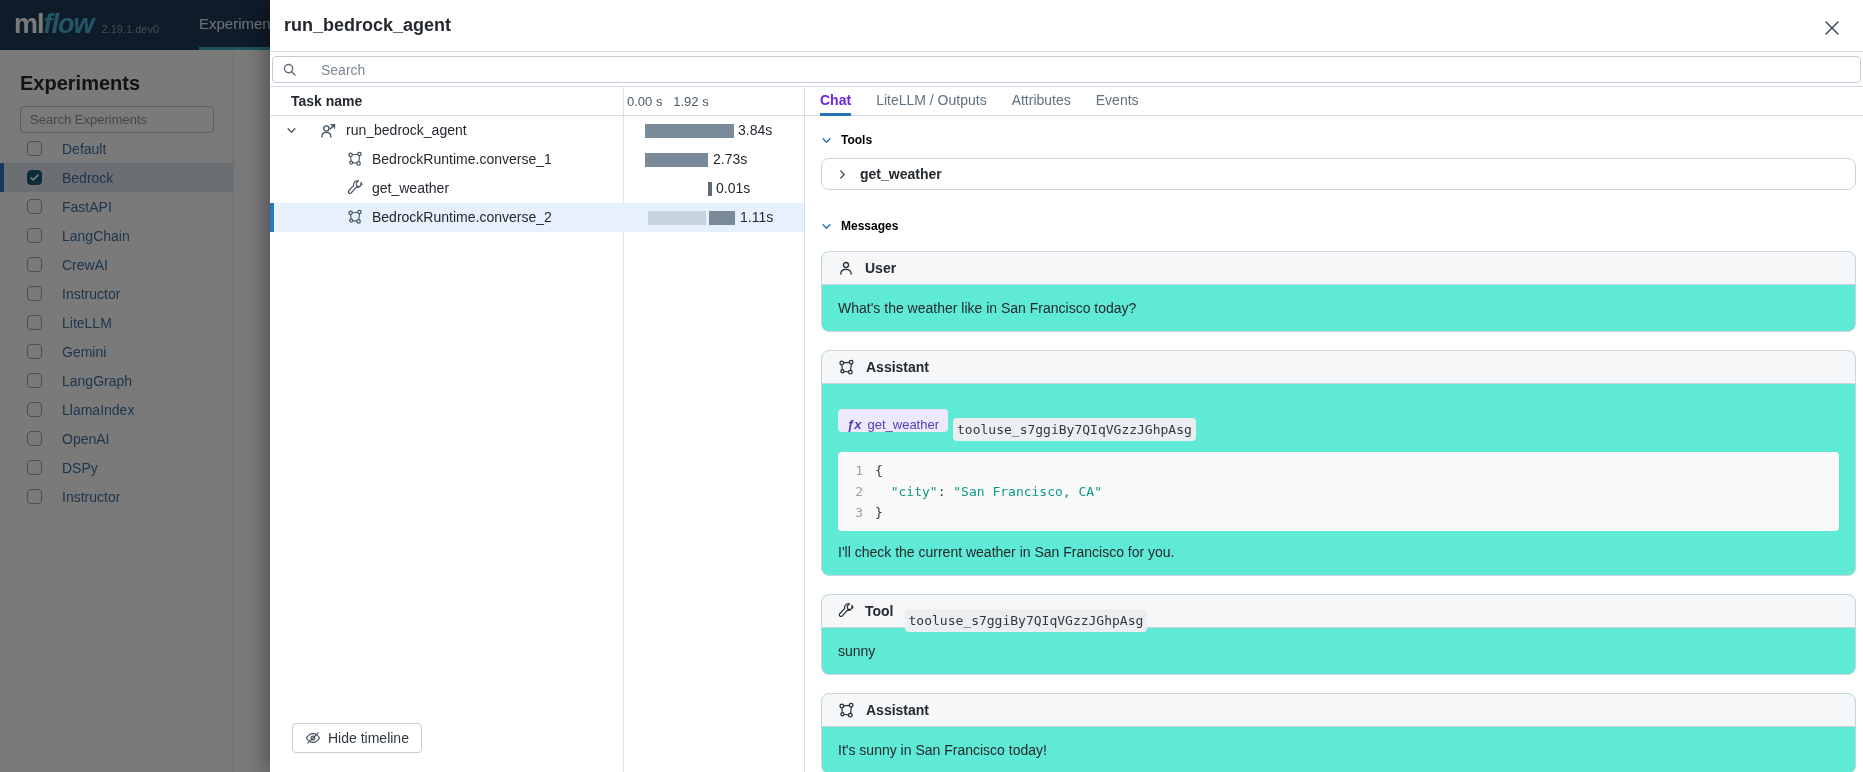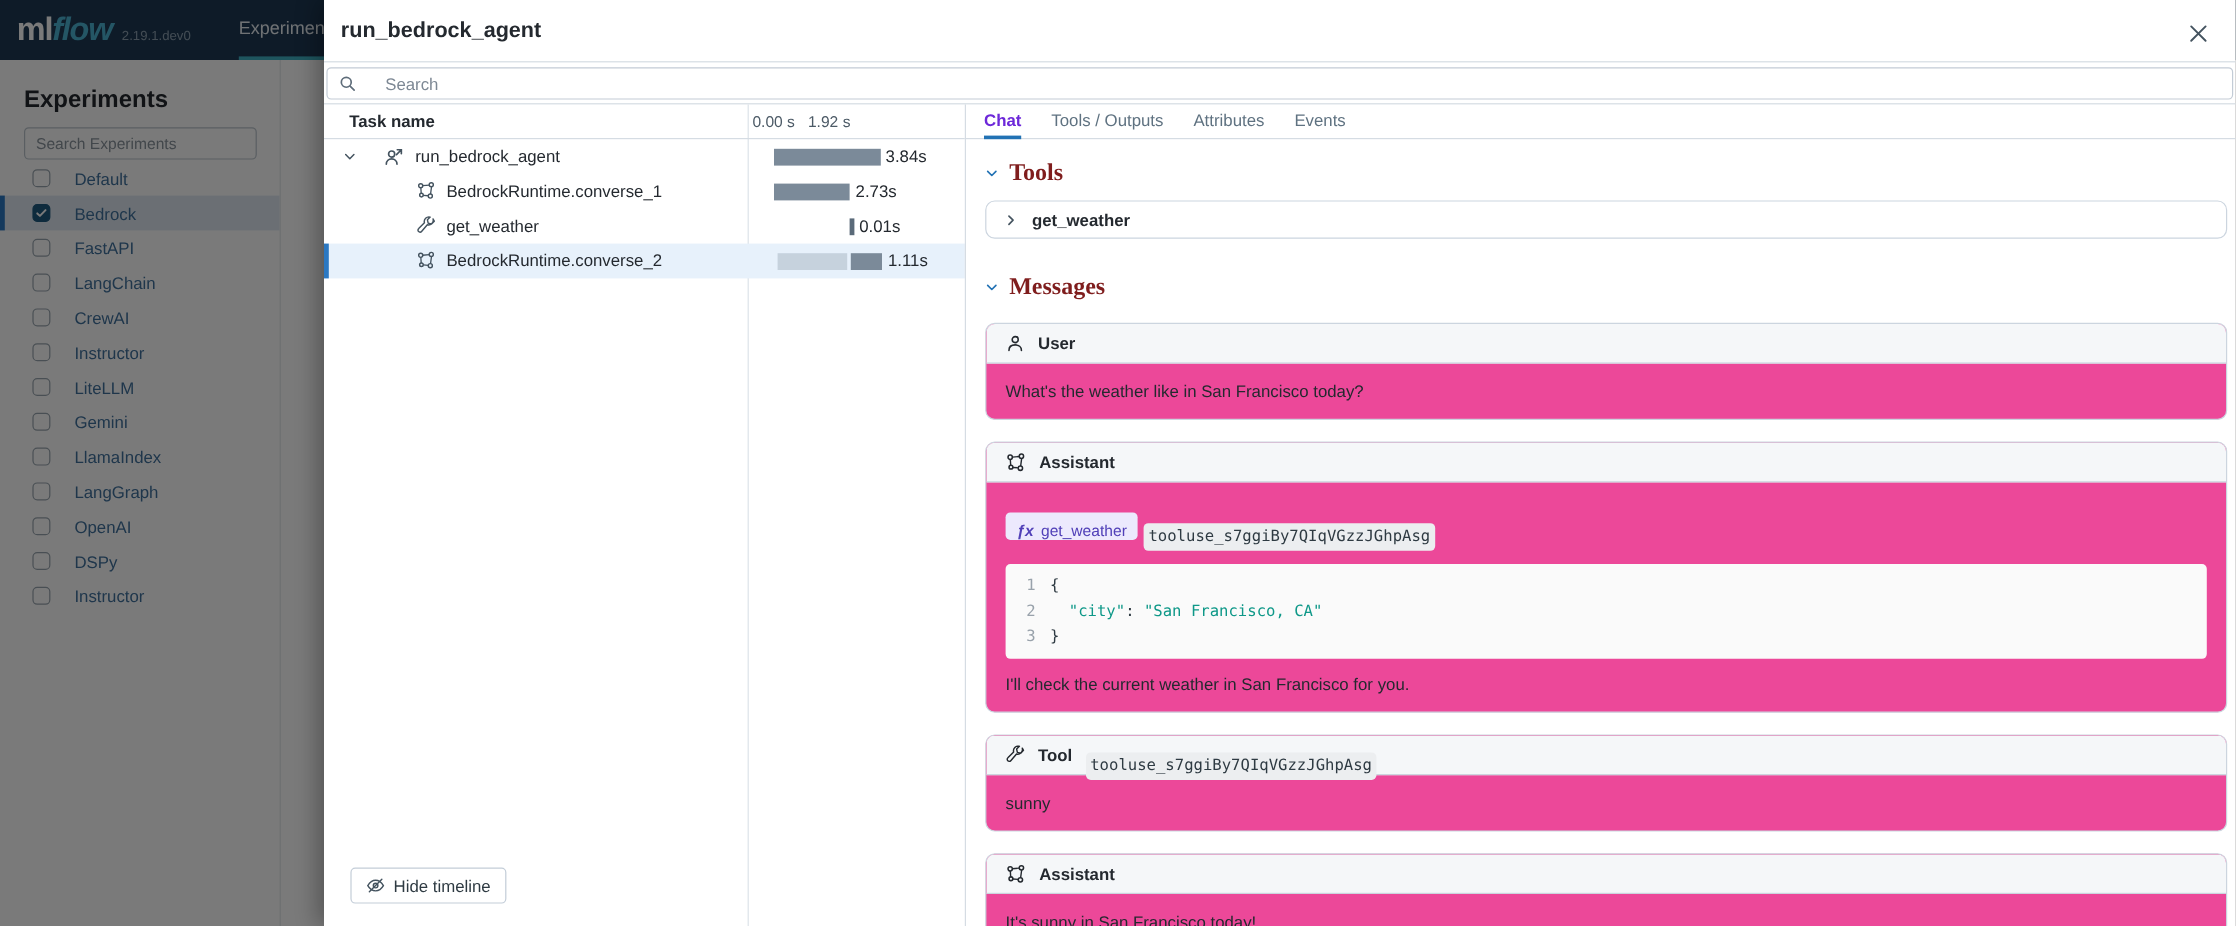--- a/index.html
+++ b/index.html
@@ -66,25 +66,25 @@
 
   
   .pane-right { position:absolute; left:534px; top:87px; right:0; bottom:0; border-left:1px solid #d5dce3; }
   .tabs { position:absolute; left:0; top:0; right:0; height:29px; border-bottom:1px solid #d5dce3; display:flex; align-items:center; padding-left:15px; gap:25px; }
   .tab { position:relative; height:29px; line-height:27px; font-size:14px; color:#5f7281; cursor:pointer; }
   .tab.active { color:#6d28d9; font-weight:700; }
   .tab.active::after { content:""; position:absolute; left:0; right:0; bottom:0; height:3px; background:#2272b4; }
   .chat-scroll { position:absolute; left:0; top:29px; right:0; bottom:0; padding:0 7px 0 16px; overflow:hidden; }
 
   .sec-header { display:flex; align-items:center; gap:9px; margin-top:17px; cursor:pointer; }
-  .sec-title { font-size:20px; font-weight:700; color:#7f1d1d;font-family:Liberation Serif, serif; }
+  .sec-title { font-size:12px; font-weight:700; color:#000000; }
   .tool-expander { margin-top:11px; height:32px; border:1px solid #ccd5df; border-radius:8px; display:flex; align-items:center; gap:12px; padding-left:15px; cursor:pointer; }
   .tool-expander-name { font-size:14px; font-weight:700; color:#24292f; }
 
-  .card { border:1px solid #ccd5df; border-radius:8px; overflow:hidden; margin-top:18px; background:#ec4899; }
+  .card { border:1px solid #ccd5df; border-radius:8px; overflow:hidden; margin-top:18px; background:#5eead4; }
   .card-head { height:33px; background:#f5f7f9; border-bottom:1px solid #ccd5df; display:flex; align-items:center; gap:11px; padding-left:16px; }
   .card-role { font-size:14px; font-weight:700; color:#24292f; }
   .card-body { padding:15px 16px; font-size:14px; color:#24292f; }
   .mono-pill { background:#eceef0; border-radius:4px; height:23px; display:inline-flex; align-items:center; padding:0 4px; font-family:"DejaVu Sans Mono", monospace; font-size:13px; color:#2e3a42;margin-top:19px; }
   .chip-row { display:flex; align-items:center; gap:5px; }
   .fx-chip { background:#ece9fd; border-radius:4px; height:23px; display:inline-flex; align-items:flex-end; gap:6px; padding:0 9px; color:#5140b8; }
   .fx-glyph { font-style:italic; font-weight:700; font-size:13px; }
   .fx-name { font-size:13px; }
   .code-block { margin-top:11px; background:#fafafa; border-radius:4px; padding:8px 12px; font-family:"DejaVu Sans Mono", monospace; font-size:13px; line-height:21px; color:#2e3a42; }
   .code-line { white-space:pre; }
@@ -143,25 +143,25 @@
       <div class="sb-item">
           <span class="sb-check"></span>
           <span class="sb-label">LiteLLM</span>
         </div>
       <div class="sb-item">
           <span class="sb-check"></span>
           <span class="sb-label">Gemini</span>
         </div>
       <div class="sb-item">
           <span class="sb-check"></span>
+          <span class="sb-label">LangGraph</span>
+        </div>
+      <div class="sb-item">
+          <span class="sb-check"></span>
           <span class="sb-label">LlamaIndex</span>
-        </div>
-      <div class="sb-item">
-          <span class="sb-check"></span>
-          <span class="sb-label">LangGraph</span>
         </div>
       <div class="sb-item">
           <span class="sb-check"></span>
           <span class="sb-label">OpenAI</span>
         </div>
       <div class="sb-item">
           <span class="sb-check"></span>
           <span class="sb-label">DSPy</span>
         </div>
       <div class="sb-item">
@@ -260,21 +260,21 @@
           <circle cx="8" cy="8" r="1.9" fill="none" stroke="#44535f" stroke-width="1.2"></circle>
           <path d="M2.8 13.2L13.2 2.8" stroke="#44535f" stroke-width="1.2" stroke-linecap="round"></path>
         </svg>
       <span>Hide timeline</span>
     </button>
   </div>
 
   <div class="pane-right">
     <div class="tabs">
       <span class="tab active">Chat</span>
-      <span class="tab">Tools / Outputs</span>
+      <span class="tab">LiteLLM / Outputs</span>
       <span class="tab">Attributes</span>
       <span class="tab">Events</span>
     </div>
 
     <div class="chat-scroll">
 
       <div class="sec-header">
         <svg class="icon" width="11" height="11" viewBox="0 0 16 16">
             <path d="M3 5.5l5 5 5-5" fill="none" stroke="#2272b4" stroke-width="2" stroke-linecap="round" stroke-linejoin="round"></path>
           </svg>

